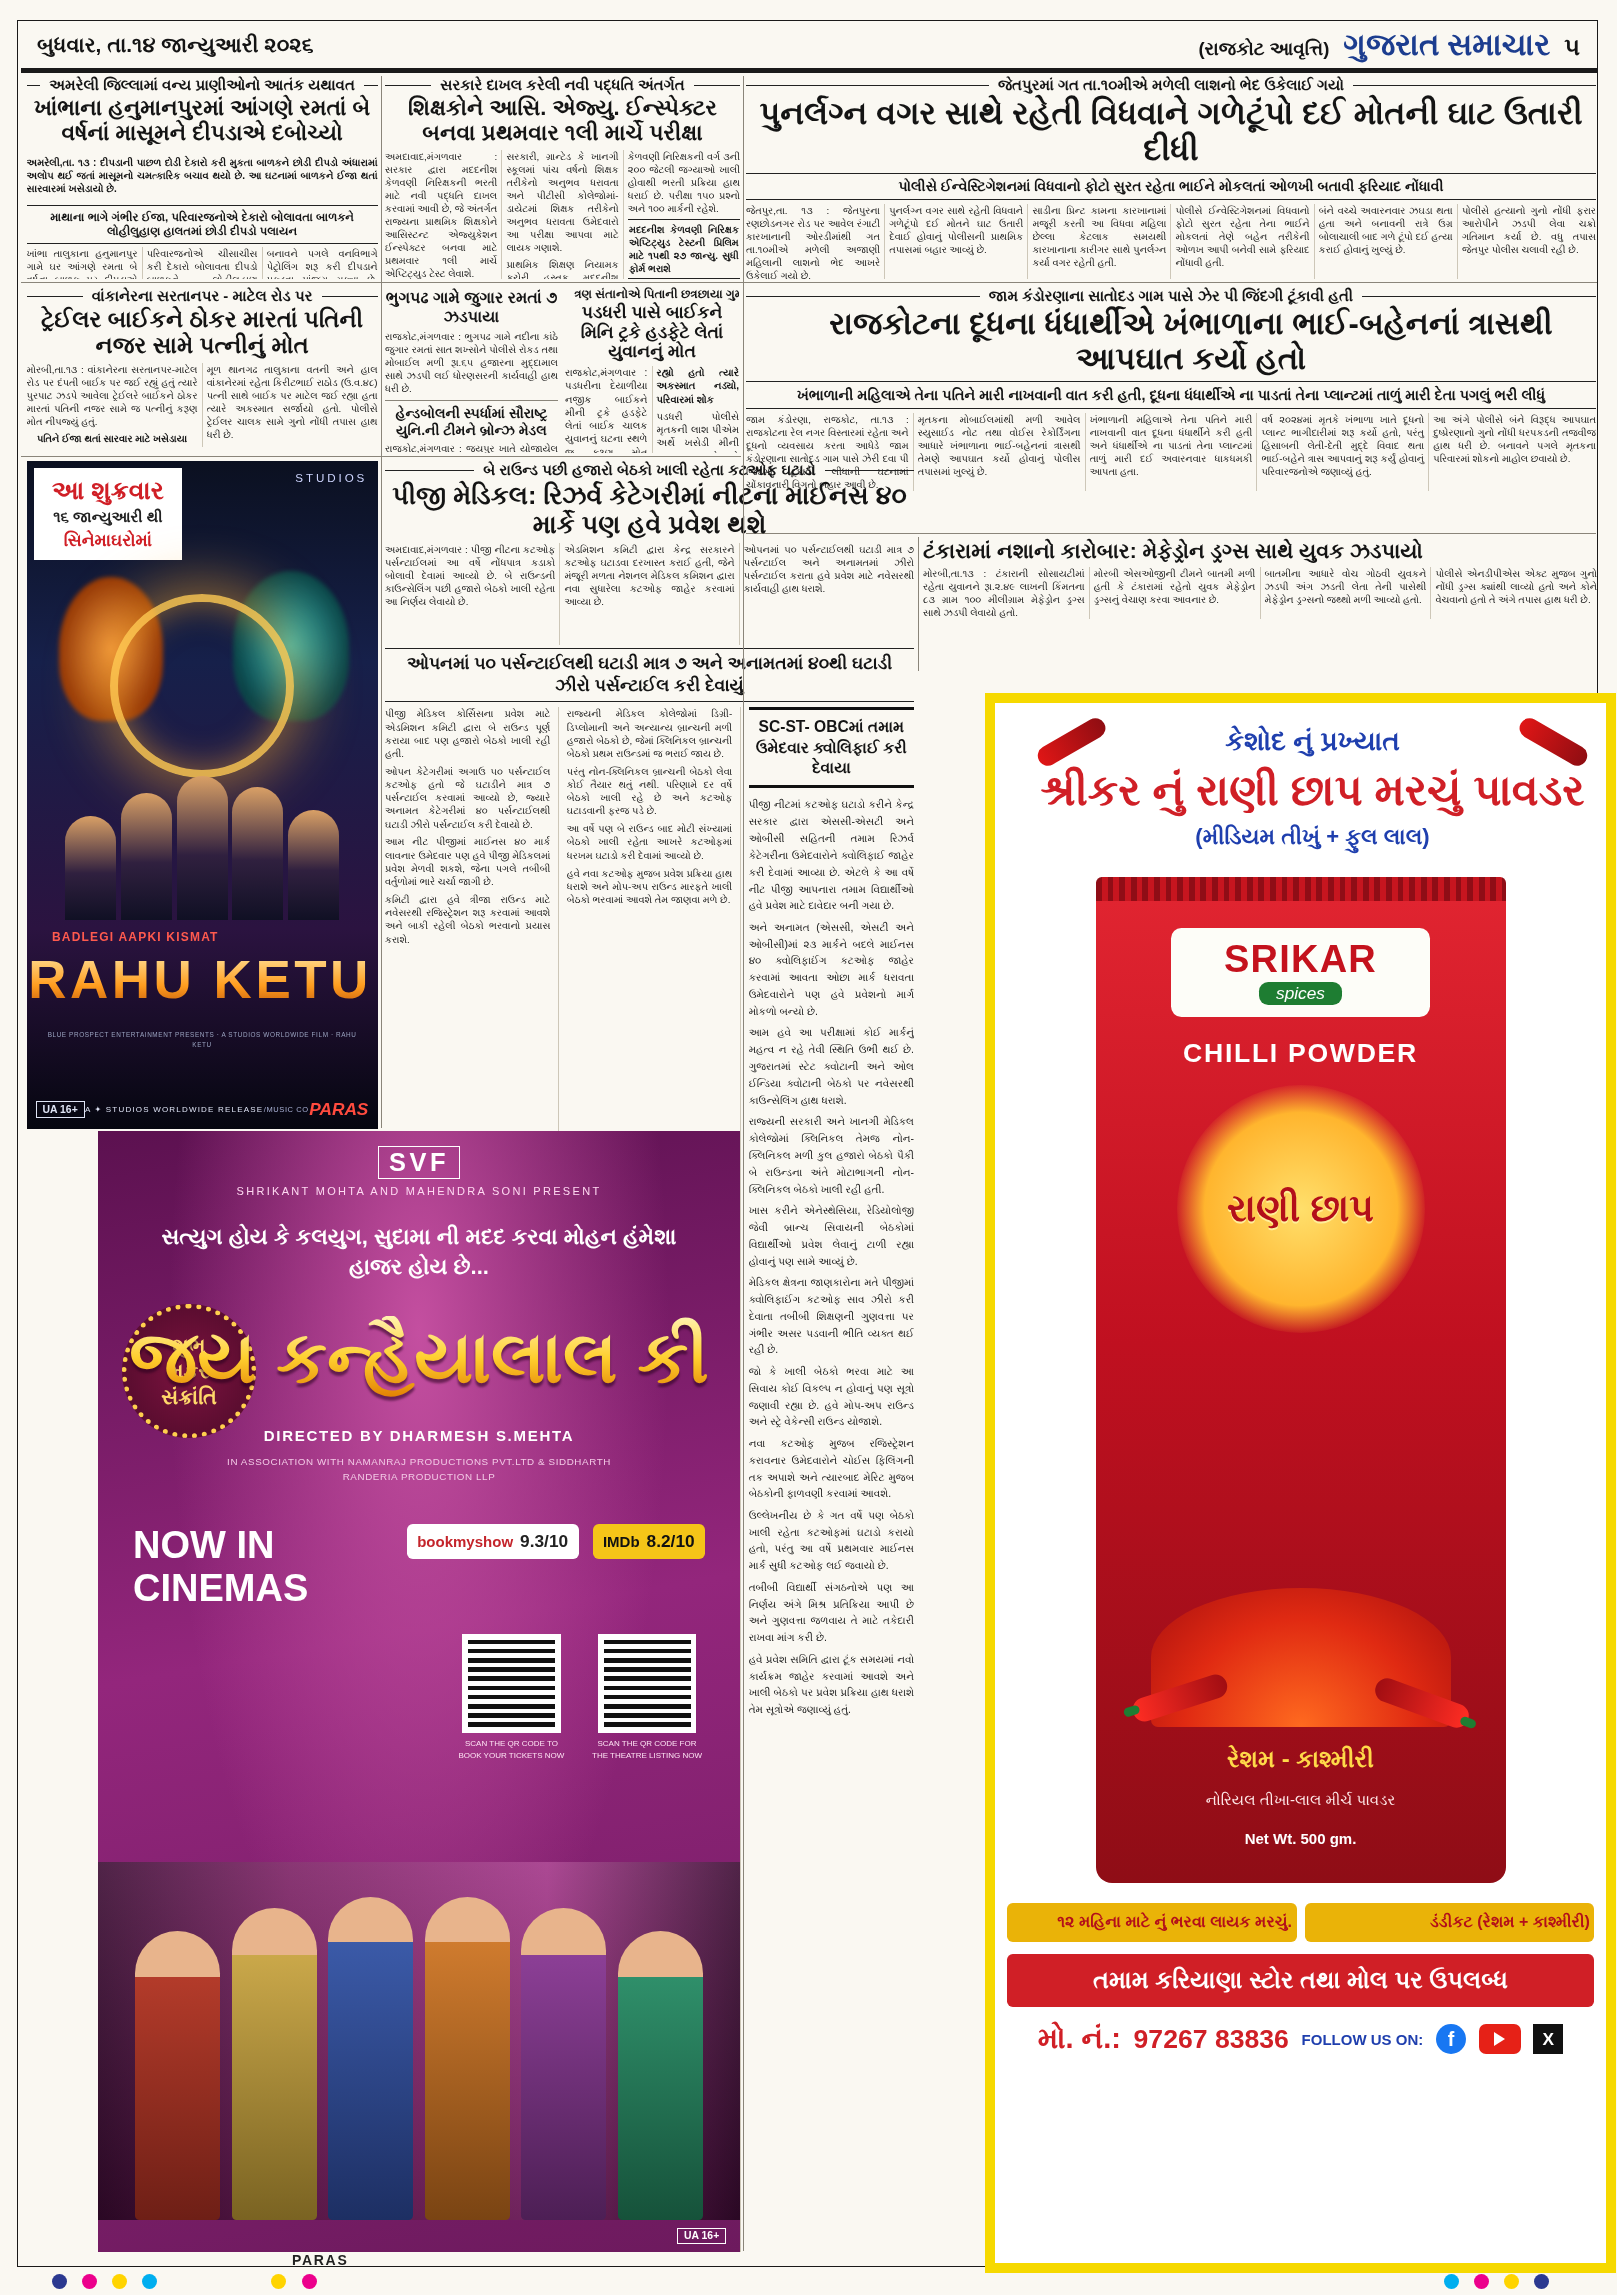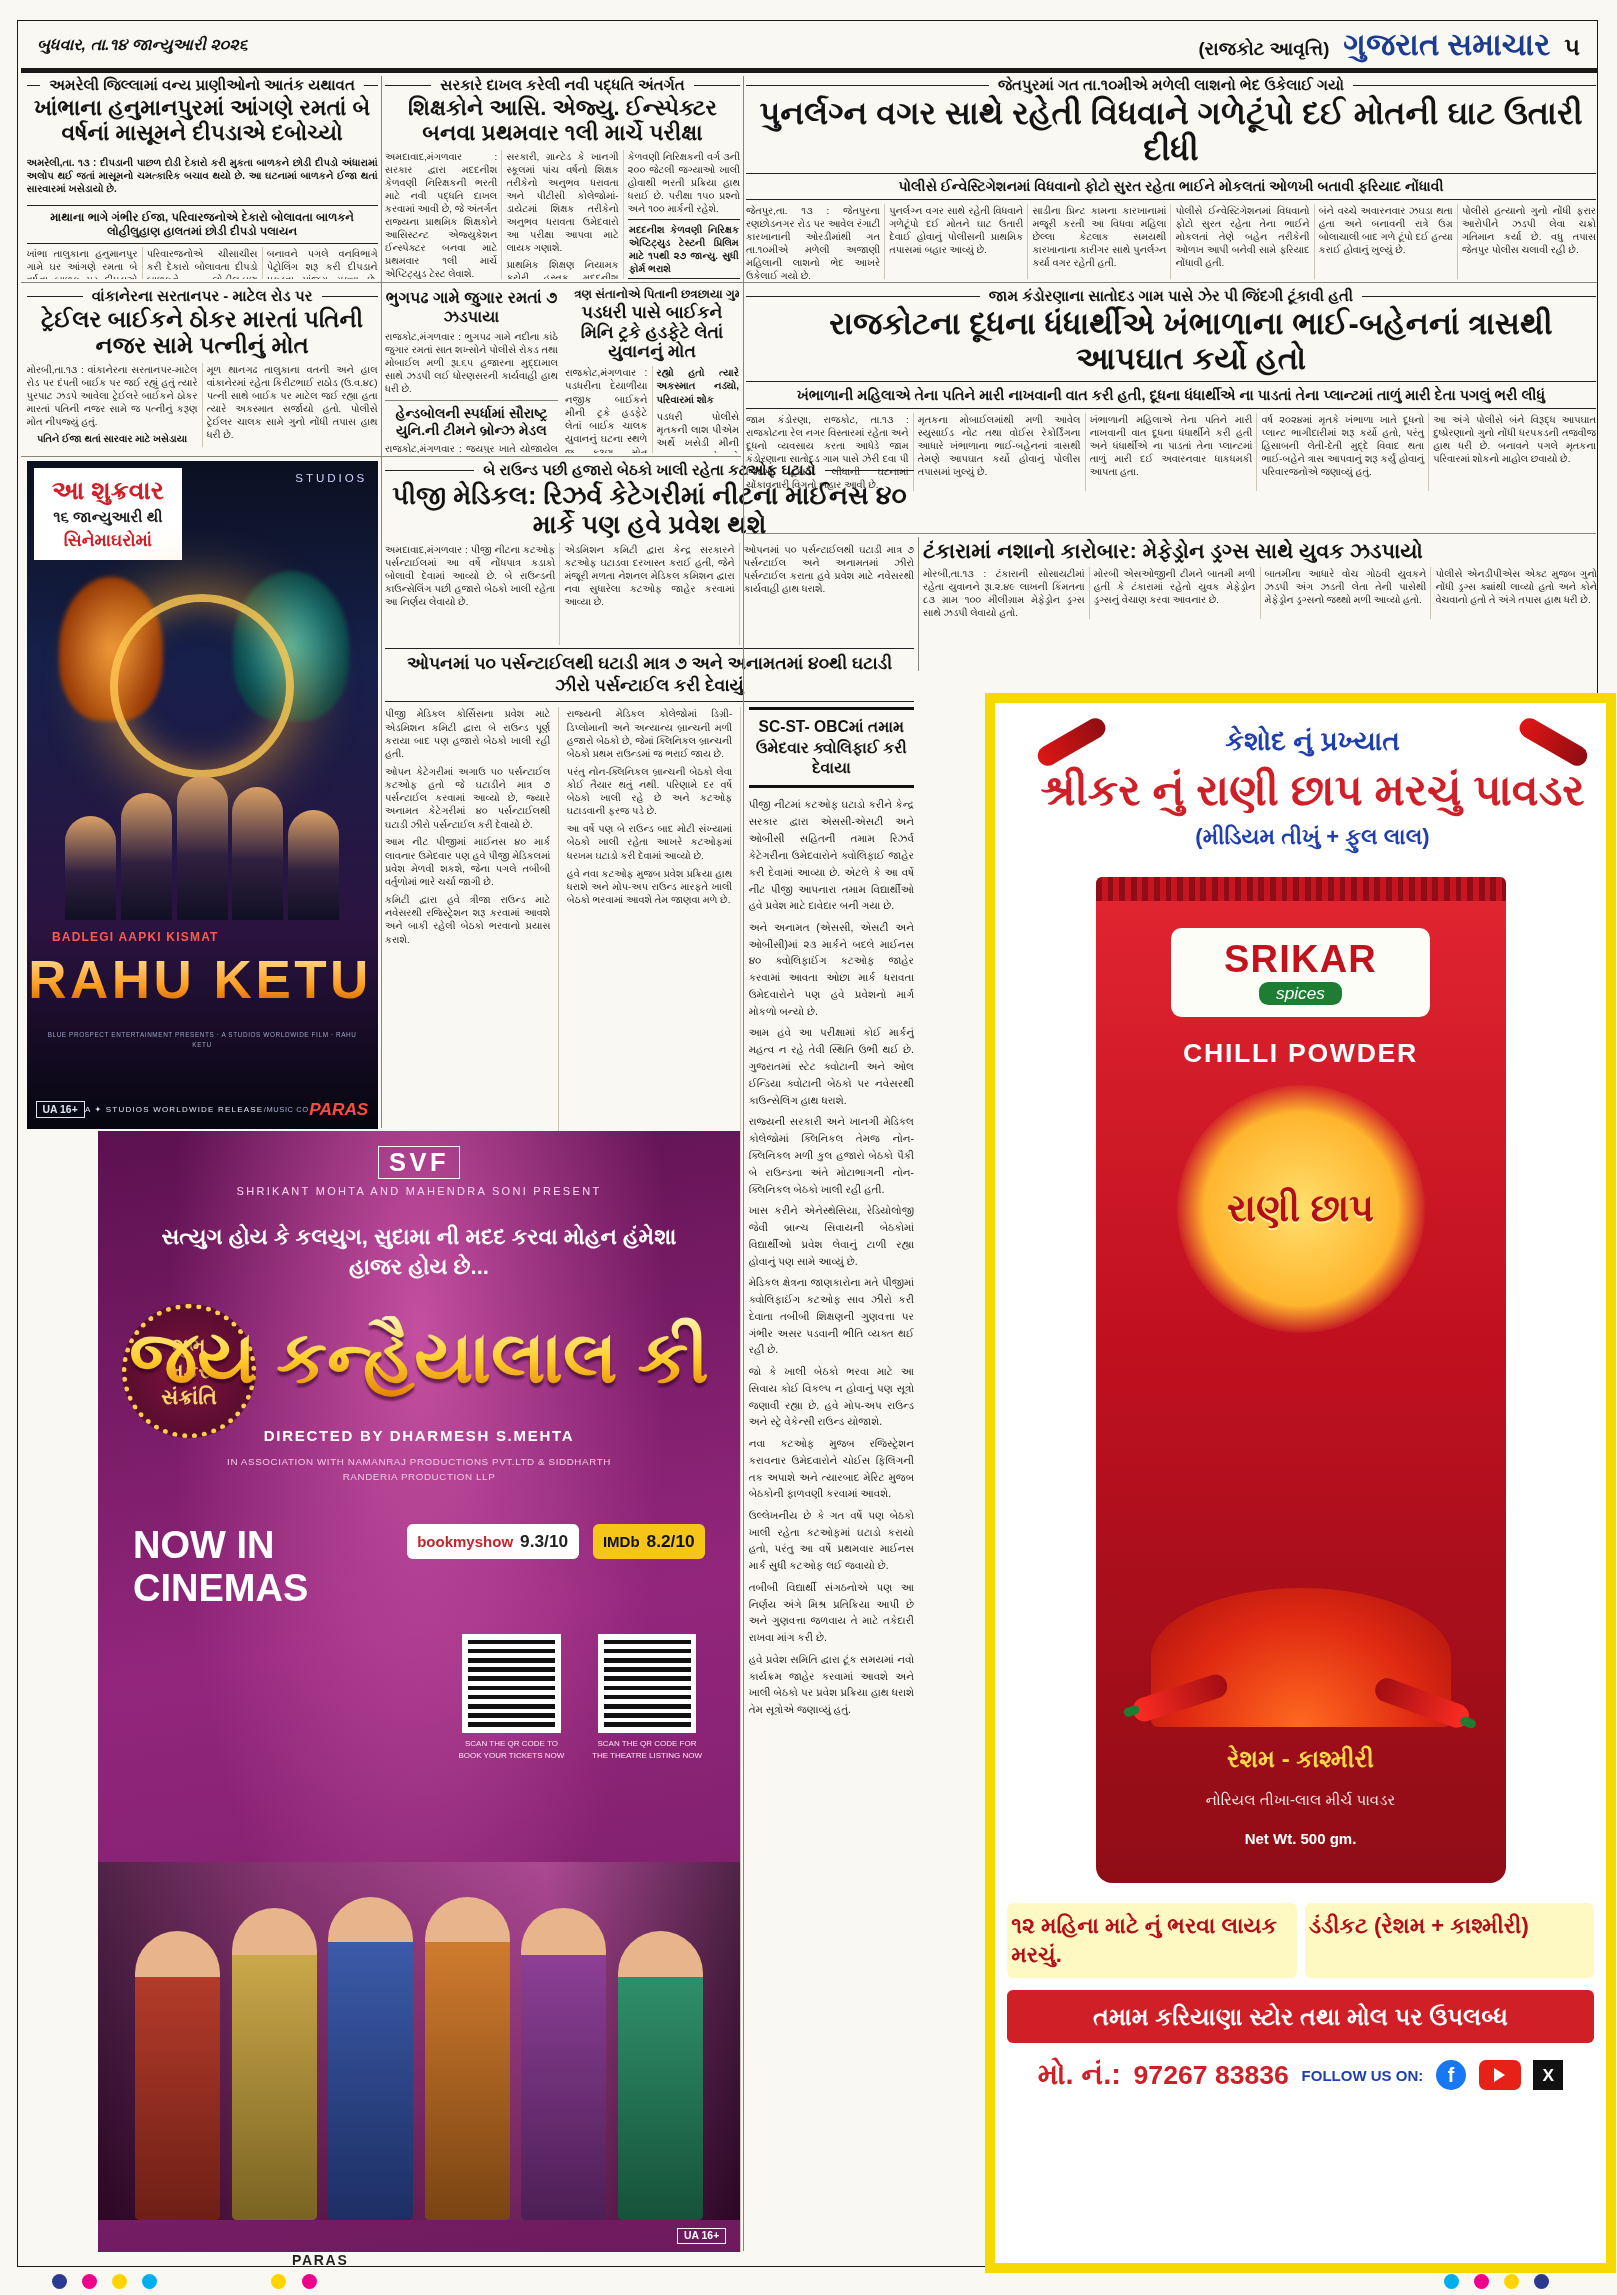--- a/index.html
+++ b/index.html
@@ -1,20 +1,20 @@
 <!DOCTYPE html>
 <html style="font-size:9.2px"><head>
 <meta charset="utf-8">
 <style>
   html,body{margin:0;padding:0;}
   body{background:#9a9a9a;font-family:"Liberation Sans",sans-serif;}
   .sheet{position:relative;width:1617px;height:2295px;background:#faf8f2;margin:0 auto;overflow:hidden;color:#141414;}
   .frame{position:absolute;left:17.3px;top:19.6px;width:1579px;height:2245px;border:1.7px solid #1a1a1a;}
   .header{position:absolute;left:37px;top:29px;width:1543px;height:32px;display:flex;align-items:center;justify-content:space-between;}
-  .date{font-size:16px;font-weight:bold;font-style:italic;}
+  .date{font-size:21px;font-weight:bold;}
   .masthead-group{display:flex;align-items:baseline;gap:14px;}
   .edition{font-size:18.5px;font-weight:bold;}
   .masthead{font-size:31px;font-weight:bold;color:#1c3d8f;font-family:"Liberation Serif",serif;}
   .pagenum{font-size:24px;font-weight:bold;}
   .thickrule{position:absolute;left:21px;top:68px;width:1576px;height:4.6px;background:#1a1a1a;}
   .vdiv{position:absolute;width:0.6px;background:#8a857a;}
   .hdiv{position:absolute;height:0.6px;background:#8a857a;}
   .article{position:absolute;overflow:hidden;}
   .kicker{display:flex;align-items:center;gap:9.2px;font-weight:bold;font-size:15px;white-space:nowrap;margin-bottom:2.3px;}
   .kicker:before,.kicker:after{content:"";flex:1;border-top:1.7px double #222;}
@@ -100,21 +100,21 @@
   .sk-product{color:#fff;font-size:26.6px;font-weight:bold;letter-spacing:1.7px;text-align:center;margin-top:21px;}
   .sk-burst{width:248px;height:248px;margin:16px auto 0;border-radius:50%;background:radial-gradient(circle,#ffdf6b 0%,#ffb52e 55%,rgba(255,181,46,0) 72%);display:flex;align-items:center;justify-content:center;}
   .sk-stamp{font-size:38px;font-weight:bold;color:#b30f1a;text-shadow:0 1.7px 0 #ffef9a;}
   .sk-mound{position:absolute;left:50%;transform:translateX(-50%);bottom:156px;width:300px;height:139px;background:radial-gradient(ellipse at 50% 100%,#ff6a1f 0%,#e02a12 55%,#a80f0f 100%);border-radius:50% 50% 7px 7px;}
   .chilli{position:absolute;width:98px;height:24px;background:linear-gradient(90deg,#ff2d23,#a00d12);border-radius:17.3px;}
   .chilli .stem{position:absolute;left:-9.2px;top:4.6px;width:16px;height:9.2px;background:#1e7d32;border-radius:4.6px;}
   .sk-variety{position:absolute;bottom:110px;left:0;right:0;text-align:center;color:#ffd949;font-size:24px;font-weight:bold;}
   .sk-desc{position:absolute;bottom:74px;left:0;right:0;text-align:center;color:#ffe9e9;font-size:15px;}
   .sk-weight{position:absolute;bottom:36px;left:0;right:0;text-align:center;color:#fff;font-size:15px;font-weight:bold;}
   .sk-strips{display:flex;gap:8px;margin:19.6px 11.6px 0;}
-  .sk-strip{flex:1;background:#fef9c3;color:#b30f1a;font-weight:bold;font-size:22px;text-align:left;padding:9.2px 4.6px;border-radius:5.8px;line-height:1.3;}
+  .sk-strip{flex:1;background:#eab308;color:#b30f1a;font-weight:bold;font-size:16px;text-align:right;padding:9.2px 4.6px;border-radius:5.8px;line-height:1.3;}
   .sk-avail{margin:11.6px 11.6px 0;background:#d01f26;color:#fff;font-weight:bold;font-size:24px;text-align:center;padding:12.7px 5.8px;border-radius:5.8px;}
   .sk-contact{display:flex;align-items:center;justify-content:center;gap:12.7px;padding:15px 0 5.8px;}
   .sk-phone-label{color:#d01f26;font-size:29px;font-weight:bold;}
   .sk-phone{color:#d01f26;font-size:26.6px;font-weight:bold;}
   .sk-follow{color:#1f3fae;font-size:15px;font-weight:bold;}
   .icon-fb{width:30px;height:30px;border-radius:50%;background:#1877f2;color:#fff;font-weight:bold;font-size:19.6px;display:flex;align-items:center;justify-content:center;}
   .icon-yt{width:42px;height:30px;border-radius:7px;background:#e62117;display:flex;align-items:center;justify-content:center;}
   .yt-tri{width:0;height:0;border-top:7px solid transparent;border-bottom:7px solid transparent;border-left:11.6px solid #fff;}
   .icon-x{width:30px;height:30px;background:#111;color:#fff;display:flex;align-items:center;justify-content:center;font-weight:bold;font-size:17.3px;}
   .sk-chilli-deco{position:absolute;width:75px;height:19.6px;background:linear-gradient(90deg,#e01616,#8f0d12);border-radius:14px;}

